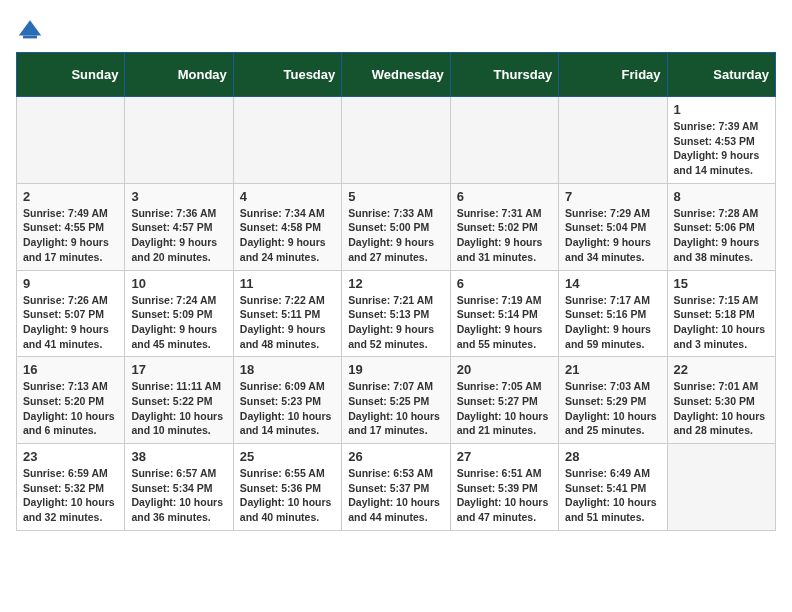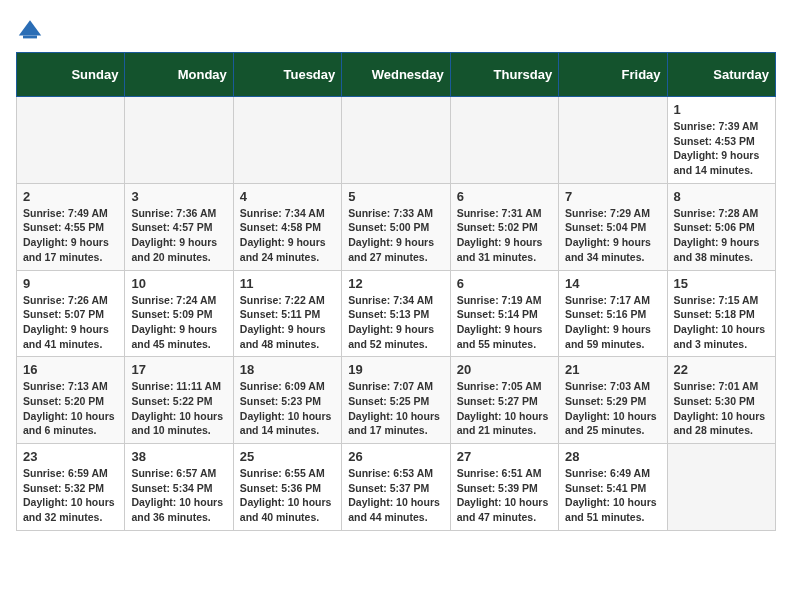--- a/index.html
+++ b/index.html
@@ -192,21 +192,21 @@
 Daylight: 9 hours and 45 minutes.</div>
         </td>
         <td>
           <span class="day-num">11</span>
           <div class="day-info">Sunrise: 7:22 AM
 Sunset: 5:11 PM
 Daylight: 9 hours and 48 minutes.</div>
         </td>
         <td>
           <span class="day-num">12</span>
-          <div class="day-info">Sunrise: 7:34 AM
+          <div class="day-info">Sunrise: 7:21 AM
 Sunset: 5:13 PM
 Daylight: 9 hours and 52 minutes.</div>
         </td>
         <td>
           <span class="day-num">6</span>
           <div class="day-info">Sunrise: 7:19 AM
 Sunset: 5:14 PM
 Daylight: 9 hours and 55 minutes.</div>
         </td>
         <td>

